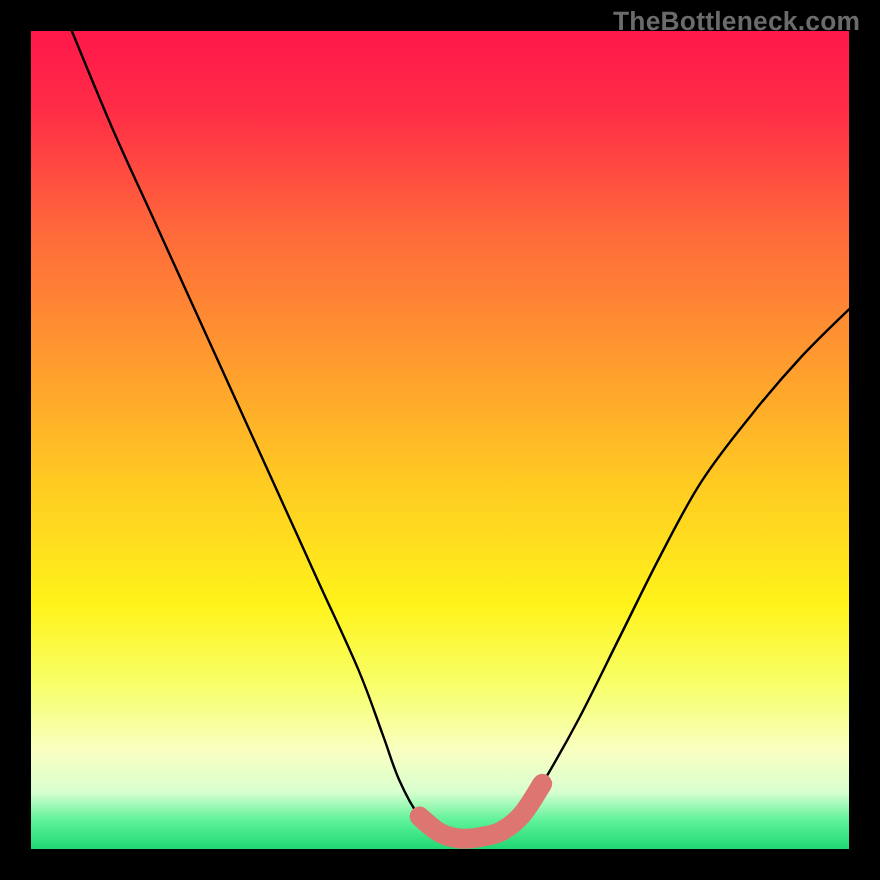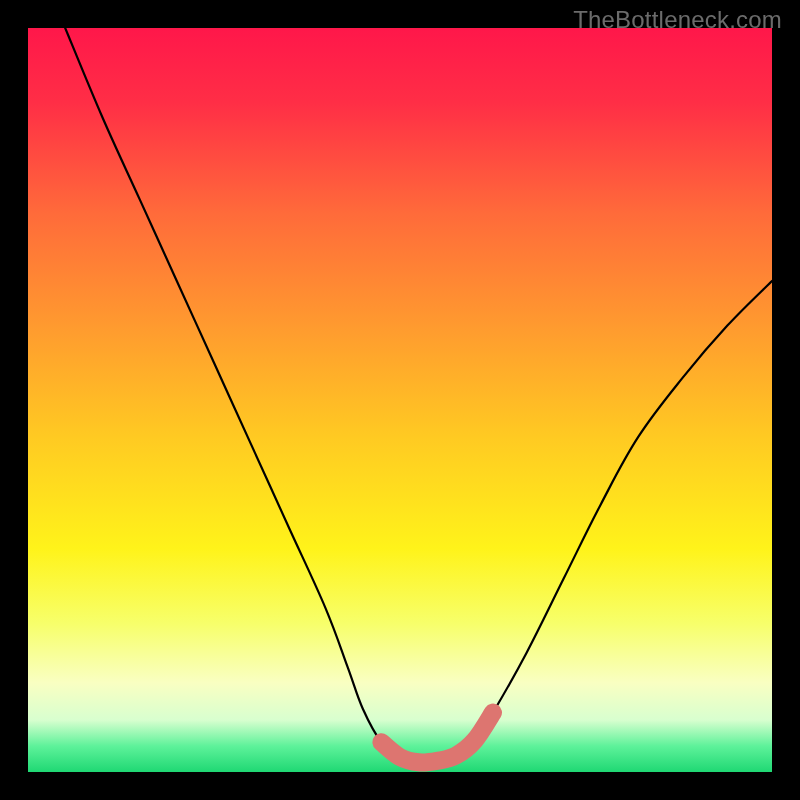--- a/index.html
+++ b/index.html
@@ -22,21 +22,21 @@
     position: absolute;
     inset: 0;
   }
   .attribution {
     position: absolute;
     top: 6px;
     right: 18px;
     font-family: Arial, Helvetica, sans-serif;
     font-size: 24px;
     color: #6b6b6b;
-    font-weight: 400;
+    font-weight: 700;
     letter-spacing: 0.2px;
   }
   svg.curves {
     position: absolute;
     inset: 0;
   }
 </style>
 </head>
 <body>
 

